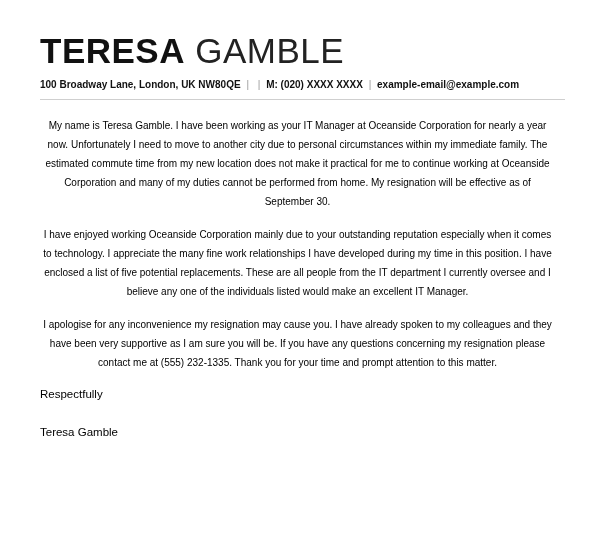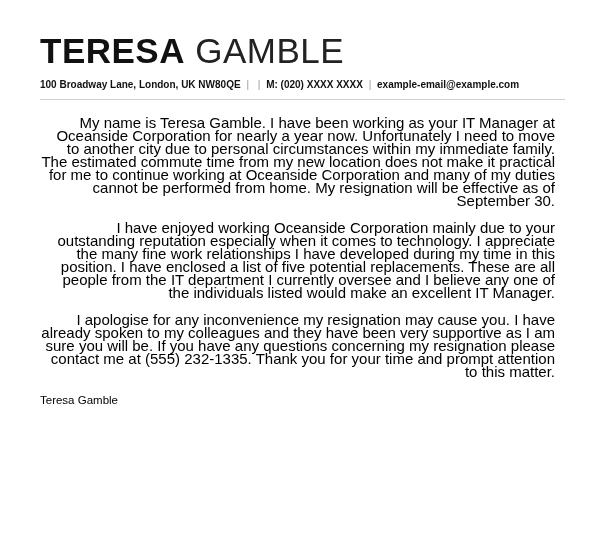--- a/index.html
+++ b/index.html
@@ -61,23 +61,23 @@
     color: #999999;
     font-weight: normal;
     padding: 0 3px;
   }
   .salutation {
     font-size: 11.5px;
     line-height: 16px;
     margin-bottom: 14px;
   }
   .para {
-    font-size: 15px;
-    line-height: 13px;
-    text-align: right;
+    font-size: 10px;
+    line-height: 19px;
+    text-align: center;
     margin-bottom: 14px;
     max-width: 515px;
   }
   .closing {
     font-size: 11.5px;
     line-height: 16px;
     margin-bottom: 22px;
   }
   .signature {
     font-size: 11.5px;
@@ -103,16 +103,17 @@
       <span>(020) XXXX XXXX</span>
       <span class="contact-sep">|</span>
       <span>example-email@example.com</span>
     </div>
 
 
     <div class="para">My name is Teresa Gamble. I have been working as your IT Manager at Oceanside Corporation for nearly a year now. Unfortunately I need to move to another city due to personal circumstances within my immediate family. The estimated commute time from my new location does not make it practical for me to continue working at Oceanside Corporation and many of my duties cannot be performed from home. My resignation will be effective as of September 30.</div>
     <div class="para">I have enjoyed working Oceanside Corporation mainly due to your outstanding reputation especially when it comes to technology. I appreciate the many fine work relationships I have developed during my time in this position. I have enclosed a list of five potential replacements. These are all people from the IT department I currently oversee and I believe any one of the individuals listed would make an excellent IT Manager.</div>
     <div class="para">I apologise for any inconvenience my resignation may cause you. I have already spoken to my colleagues and they have been very supportive as I am sure you will be. If you have any questions concerning my resignation please contact me at (555) 232-1335. Thank you for your time and prompt attention to this matter.</div>
 
+    <div class="closing">Respectfully</div>
     <div class="signature">Teresa Gamble</div>
 
   </div>
 </div>
 
 </body></html>

